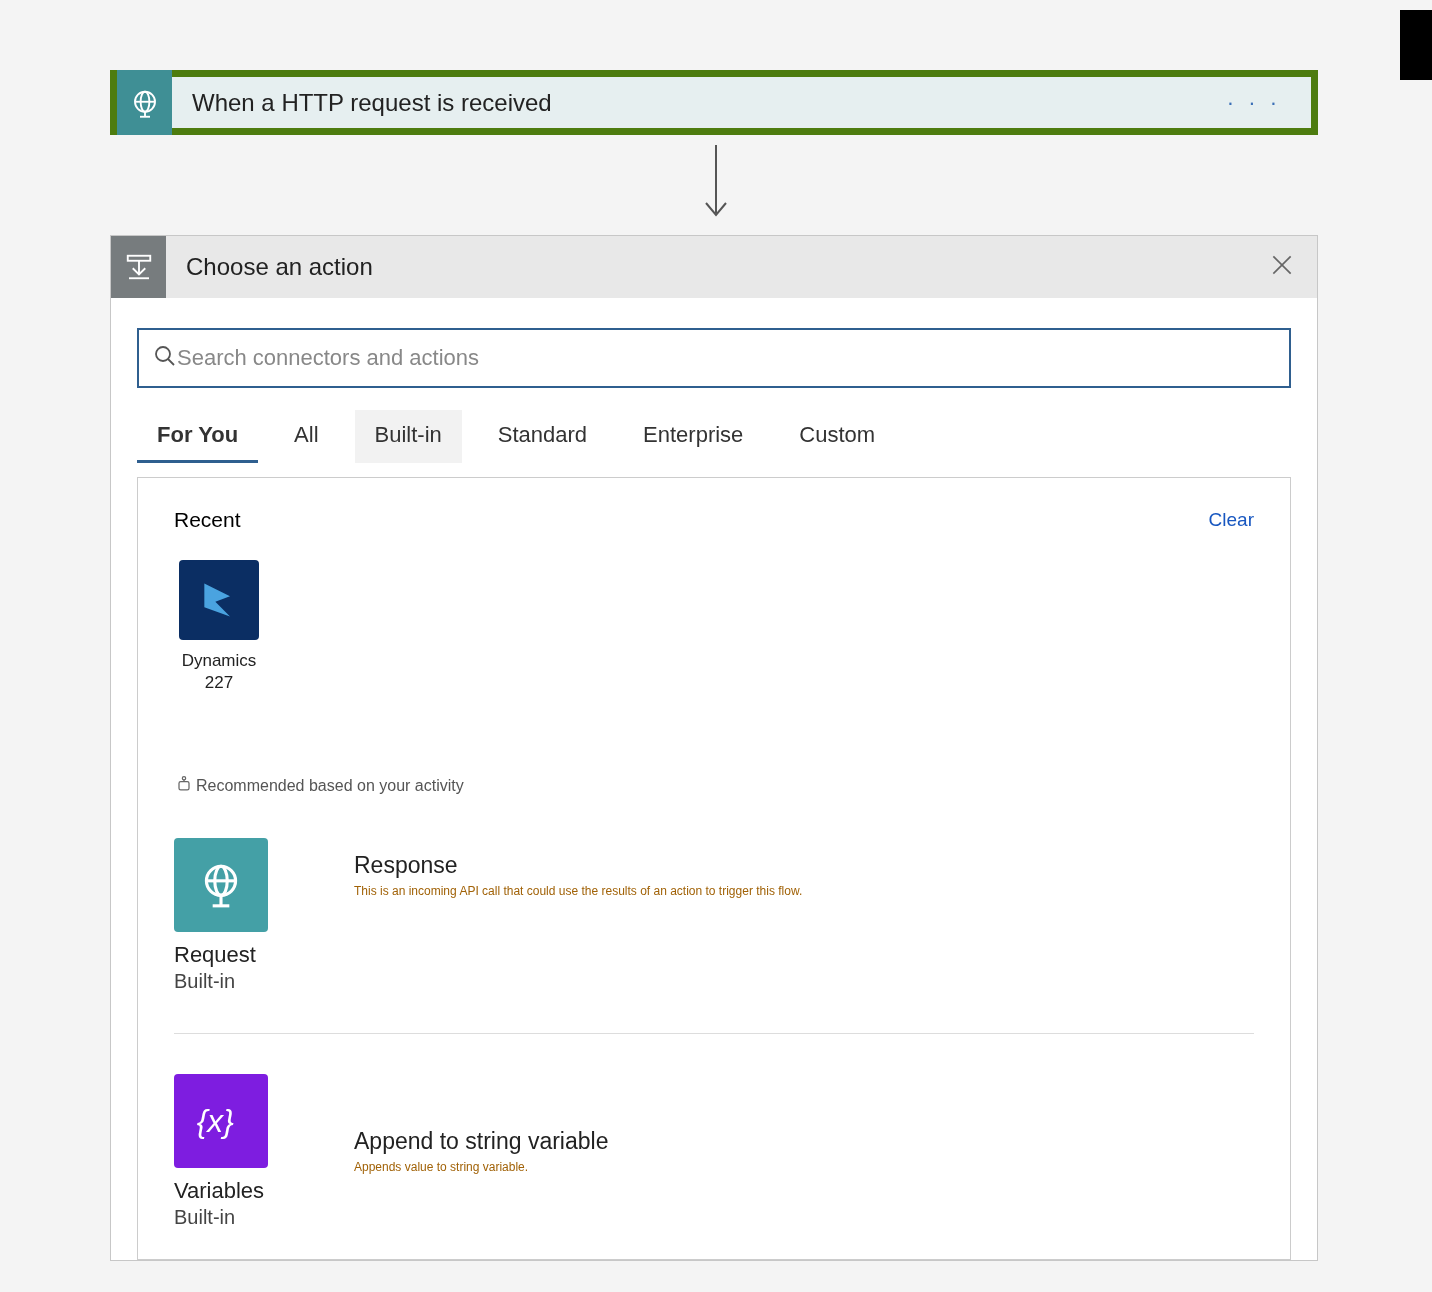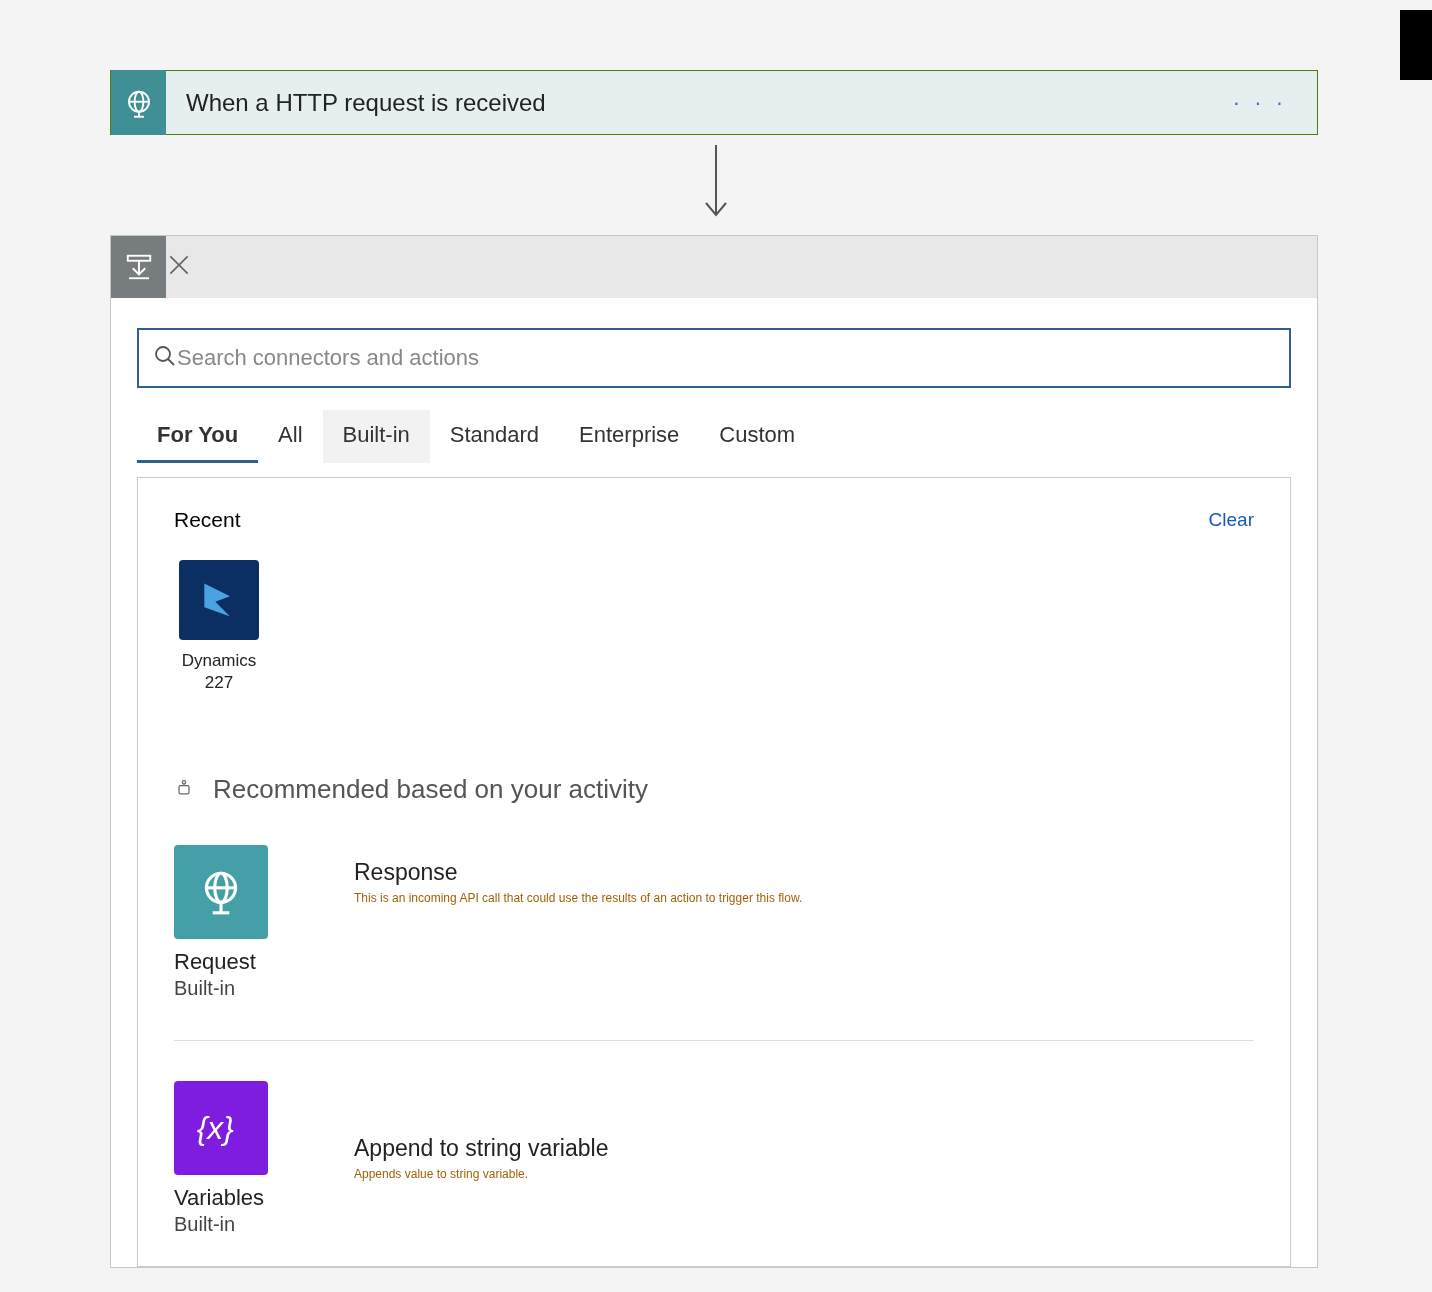--- a/index.html
+++ b/index.html
@@ -1,20 +1,20 @@
 <!DOCTYPE html>
 <html><head>
 <meta charset="utf-8">
 <style>
   * { box-sizing: border-box; margin: 0; padding: 0; font-family: "Segoe UI", Arial, sans-serif; }
   body { background: #f4f4f4; width: 1432px; height: 1292px; overflow: hidden; position: relative; }
   .black-tab { position: absolute; top: 10px; right: 0; width: 32px; height: 70px; background: #000; }
   .canvas { padding: 70px 110px 0 110px; }
   .trigger-card {
-    width: 1208px; border: 1px solid #4d7c0f; background: #e6eff0;
+    width: 1208px; border: 7px solid #4d7c0f; background: #e6eff0;
     display: flex; align-items: center; height: 65px;
   }
   .trigger-icon-box {
     width: 55px; height: 65px; background: #3f8f95; display: flex; align-items: center; justify-content: center;
   }
   .trigger-title { font-size: 24px; color: #222; margin-left: 20px; flex: 1; }
   .more-dots { margin-right: 30px; color: #3b6fb6; font-size: 22px; letter-spacing: 4px; }
   .arrow-down { text-align: center; padding: 10px 0; }
   .arrow-down svg { display: block; margin: 0 auto; }
   .action-card {
@@ -29,37 +29,37 @@
   .action-title { font-size: 24px; color: #222; margin-left: 20px; flex: 1; }
   .close-x { margin-right: 22px; color: #666; cursor: pointer; }
   .search-wrap { padding: 30px 26px 0 26px; }
   .search-box {
     border: 2px solid #2f5f8f; height: 60px; display: flex; align-items: center; padding: 0 14px;
   }
   .search-input {
     border: none; outline: none; font-size: 22px; color: #a21caf; flex: 1; background: transparent;
   }
   .search-input::placeholder { color: #888; }
-  .tabs { display: flex; gap: 0; padding: 22px 26px 0 26px; font-size: 22px; color: #333; text-align: right; }
+  .tabs { display: flex; gap: 16px; padding: 22px 26px 0 26px; font-size: 22px; color: #333; text-align: right; }
   .tab { padding: 12px 20px; cursor: pointer; }
   .tab.active { font-weight: 600; border-bottom: 3px solid #2f5f8f; }
   .tab.hover { background: #f2f2f2; }
   .content-panel {
     margin: 14px 26px 0 26px; border: 1px solid #ccc; padding: 30px 36px;
   }
   .recent-row { display: flex; justify-content: space-between; align-items: center; font-size: 21px; }
   .clear-link { color: #1857c0; cursor: pointer; font-size: 19px; }
   .recent-items { display: flex; gap: 20px; margin-top: 28px; }
   .recent-item { width: 90px; text-align: center; }
   .dyn-icon {
     width: 80px; height: 80px; background: #0b2e63; border-radius: 4px;
     display: flex; align-items: center; justify-content: center; margin: 0 auto;
   }
   .recent-label { font-size: 17px; color: #222; margin-top: 10px; line-height: 1.3; }
-  .rec-header { display: flex; align-items: flex-start; gap: 19px; margin-top: 80px; color: #555; font-size: 26px; }
+  .rec-header { display: flex; align-items: center; gap: 2px; margin-top: 80px; color: #555; font-size: 16px; }
   .rec-row { display: flex; gap: 60px; margin-top: 40px; align-items: flex-start; }
   .rec-connector { width: 120px; }
   .rec-conn-icon {
     width: 94px; height: 94px; border-radius: 4px; display: flex; align-items: center; justify-content: center; margin: 0 0 10px 0;
   }
   .rec-conn-icon.request { background: #44a0a6; }
   .rec-conn-icon.variables { background: #7e1de0; }
   .conn-title { font-size: 22px; color: #222; }
   .conn-sub { font-size: 20px; color: #444; margin-top: 2px; }
   .rec-actions { flex: 1; margin-top: 14px; }
@@ -99,20 +99,21 @@
   <div class="action-card">
     <div class="action-header">
       <div class="action-icon-box">
         <svg width="30" height="30" viewBox="0 0 24 24" fill="none">
           <rect x="3" y="3" width="18" height="4" stroke="#fff" stroke-width="1.5"></rect>
           <line x1="12" y1="7" x2="12" y2="17" stroke="#fff" stroke-width="1.5"></line>
           <polyline points="7,13 12,18 17,13" fill="none" stroke="#fff" stroke-width="1.5"></polyline>
           <line x1="4" y1="21" x2="20" y2="21" stroke="#fff" stroke-width="1.5"></line>
         </svg>
       </div>
+      <div class="action-title">Choose an action</div>
       <div class="close-x">
         <svg width="26" height="26" viewBox="0 0 24 24">
             <line x1="4" y1="4" x2="20" y2="20" stroke="#666" stroke-width="1.5"></line>
             <line x1="20" y1="4" x2="4" y2="20" stroke="#666" stroke-width="1.5"></line>
           </svg>
       </div>
     </div>
 
     <div class="search-wrap">
       <div class="search-box">

